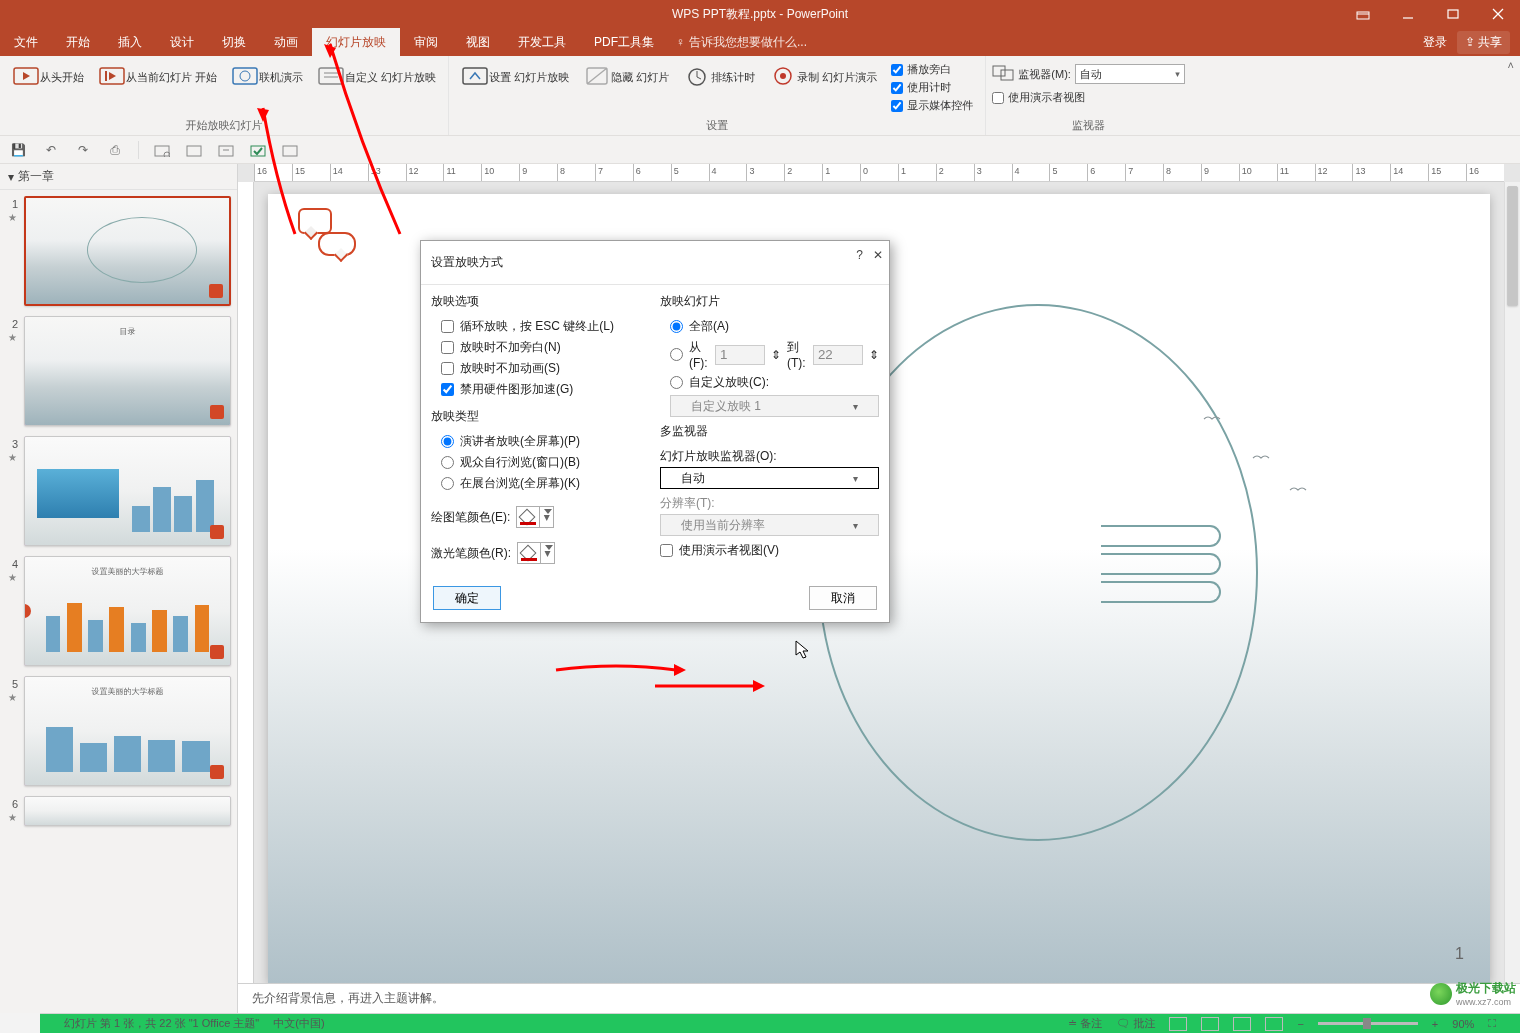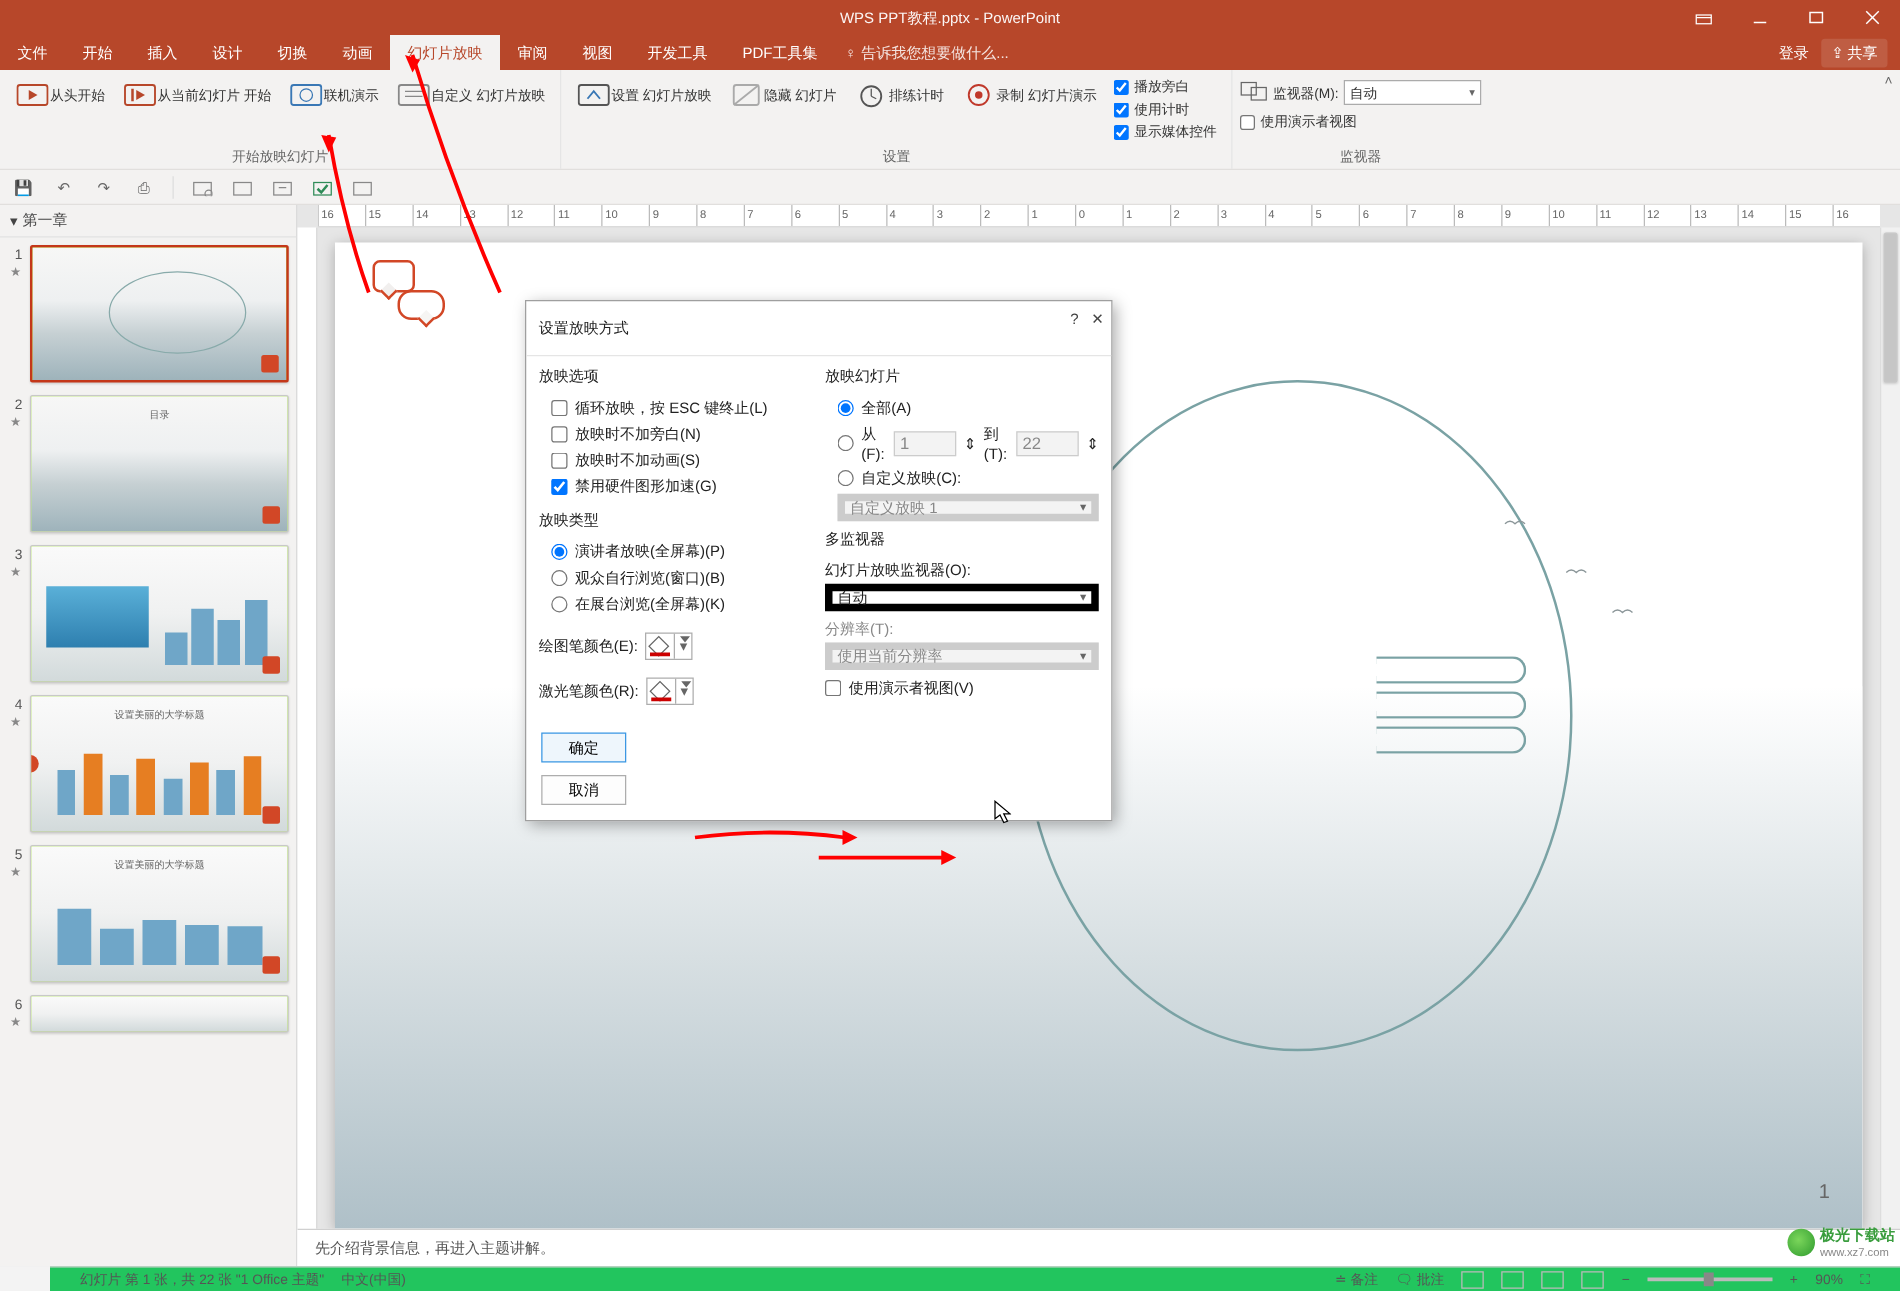--- a/index.html
+++ b/index.html
@@ -42,21 +42,21 @@
 .qat .sep { width:1px; height:18px; background:#ddd; }
 
 
 .main { position:absolute; top:164px; left:0; right:0; bottom:20px; display:flex; background:#e6e6e6;}
 .outline-pane { width:238px; background:#f3f2f1; border-right:1px solid #d4d4d4; display:flex; flex-direction:column; }
 .outline-header { padding:4px 8px; font-size:12px; color:#444; display:flex; align-items:center; gap:4px; border-bottom:1px solid #e2e2e2;}
 .thumbs { flex:1; overflow:auto; padding:6px 6px; }
 .thumb-row { display:flex; gap:6px; margin-bottom:10px; }
 .thumb-num { width:12px; font-size:11px; color:#555; text-align:right; padding-top:2px; position:relative;}
 .thumb-num .star { position:absolute; top:16px; left:2px; font-size:10px; color:#888;}
-.thumb { flex:1; height:110px; background:#bef264; border:1px solid #c8c8c8; box-shadow:0 1px 2px rgba(0,0,0,0.15); border-radius:2px; overflow:hidden; position:relative; }
+.thumb { flex:1; height:110px; background:#f0abfc; border:1px solid #c8c8c8; box-shadow:0 1px 2px rgba(0,0,0,0.15); border-radius:2px; overflow:hidden; position:relative; }
 .thumb.selected { border:2px solid #c43719; }
 .thumb .ink { position:absolute; inset:0; background:linear-gradient(to top, #9eb3bb 0%, #c6d0d3 35%, #eef0f1 60%, #f7f7f6 100%); }
 .thumb .ink.faint { background:linear-gradient(to top, #d2dadb 0%, #f0f1f1 50%, #fafafa 100%);}
 .thumb .circle { position:absolute; top:18%; left:30%; width:54%; height:62%; border:1px solid #8aa; border-radius:50%; }
 .thumb .bars { position:absolute; left:10%; right:10%; top:28%; bottom:12%; display:flex; align-items:flex-end; gap:4%;}
 .thumb .bars div {flex:1; background:#6fa6c8;}
 .thumb .chartlabel { position:absolute; top:8%; left:0; right:0; text-align:center; font-size:8px; color:#666;}
 .thumb .ppt-icon { position:absolute; bottom:6px; right:6px; width:14px; height:14px; background:#d24726; border-radius:2px;}
 .thumb .side-icon { position:absolute; top:50%; left:-8px; width:14px; height:14px; background:#d24726; border-radius:50%; transform:translateY(-50%);}
 .thumb .photo { position:absolute; left:6%; top:30%; width:40%; height:45%; background:linear-gradient(#5ab0d8,#2e7faf); }
@@ -94,24 +94,24 @@
 .radio-row input, .check-row input { width:13px; height:13px;}
 .color-row { display:flex; align-items:center; gap:6px; margin:4px 0 4px 0;}
 .color-swatch{ display:inline-flex; align-items:center; border:1px solid #adadad; height:22px;}
 .color-swatch .c{ width:20px; height:18px; margin:1px; position:relative;}
 .color-swatch .c::before{content:""; position:absolute; left:3px; top:3px; width:10px;height:10px;border:1px solid #666; transform:rotate(45deg);}
 .color-swatch .c::after{content:""; position:absolute; right:-14px; top:1px; width:0;height:0;border-left:4px solid transparent;border-right:4px solid transparent;border-top:5px solid #666;}
 .color-swatch .line{ position:absolute; bottom:1px; left:2px; right:2px; height:3px; background:#c00;}
 .color-swatch .caret{ width:14px; display:flex; align-items:center; justify-content:center; color:#666; border-left:1px solid #adadad; height:100%;}
 .num-row { display:flex; align-items:center; gap:6px; margin:4px 0 4px 10px;}
 .num-row input[type=text]{ width:50px; height:20px; border:1px solid #ccc; background:#f3f3f3; color:#888; padding:0 4px;}
-.combo-full { border:6px solid #000000; height:22px; padding:0 4px; display:flex; align-items:center; justify-content:space-between; background:#fff;}
+.combo-full { border:1px solid #000000; height:22px; padding:0 20px; display:flex; align-items:center; justify-content:space-between; background:#fff;}
 .combo-full.disabled{ background:#f3f3f3; color:#888; border-color:#ccc;}
 .combo-full .arr{ color:#666; font-size:10px;}
-.dlg-footer{ display:flex; justify-content:flex-end; gap:10px; padding:8px 12px 12px 12px;flex-direction:column;}
+.dlg-footer{ display:flex; justify-content:space-between; gap:10px; padding:8px 12px 12px 12px;}
 .dlg-footer button{ width:68px; height:24px; border:1px solid #adadad; background:#fdfdfd; font-size:12px;}
 .dlg-footer button.primary{ border:1px solid #3b97e3; background:#eef6fc;}
 
 
 .arrow { position:absolute; pointer-events:none; }
 .arrow svg { overflow:visible; }
 .arrow path { stroke:#ff0000; stroke-width:3; fill:none;}
 .arrow polygon { fill:#ff0000;}
 .mouse-cursor{ position:absolute; width:14px; height:20px; }
 

